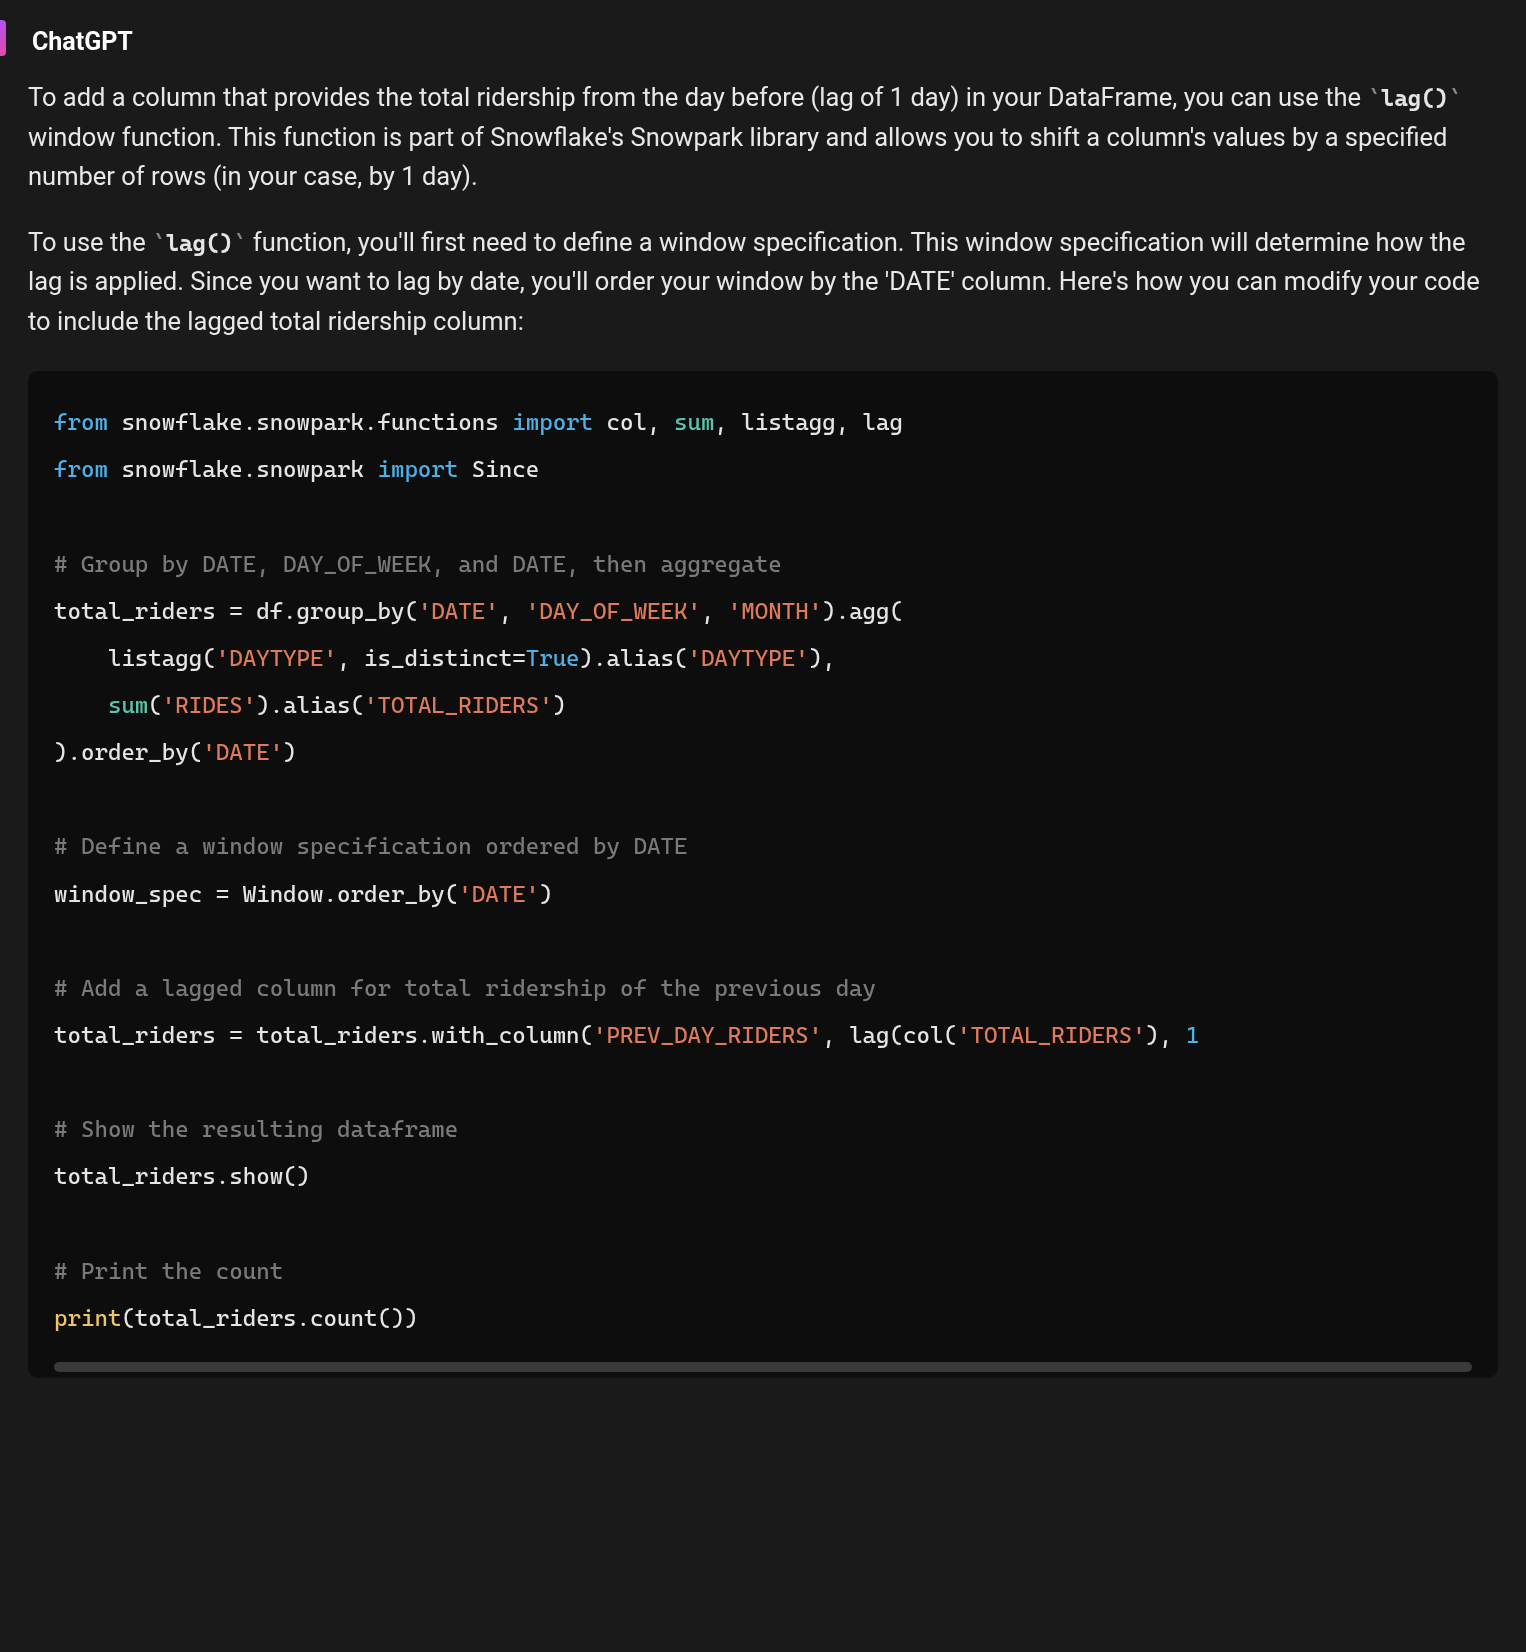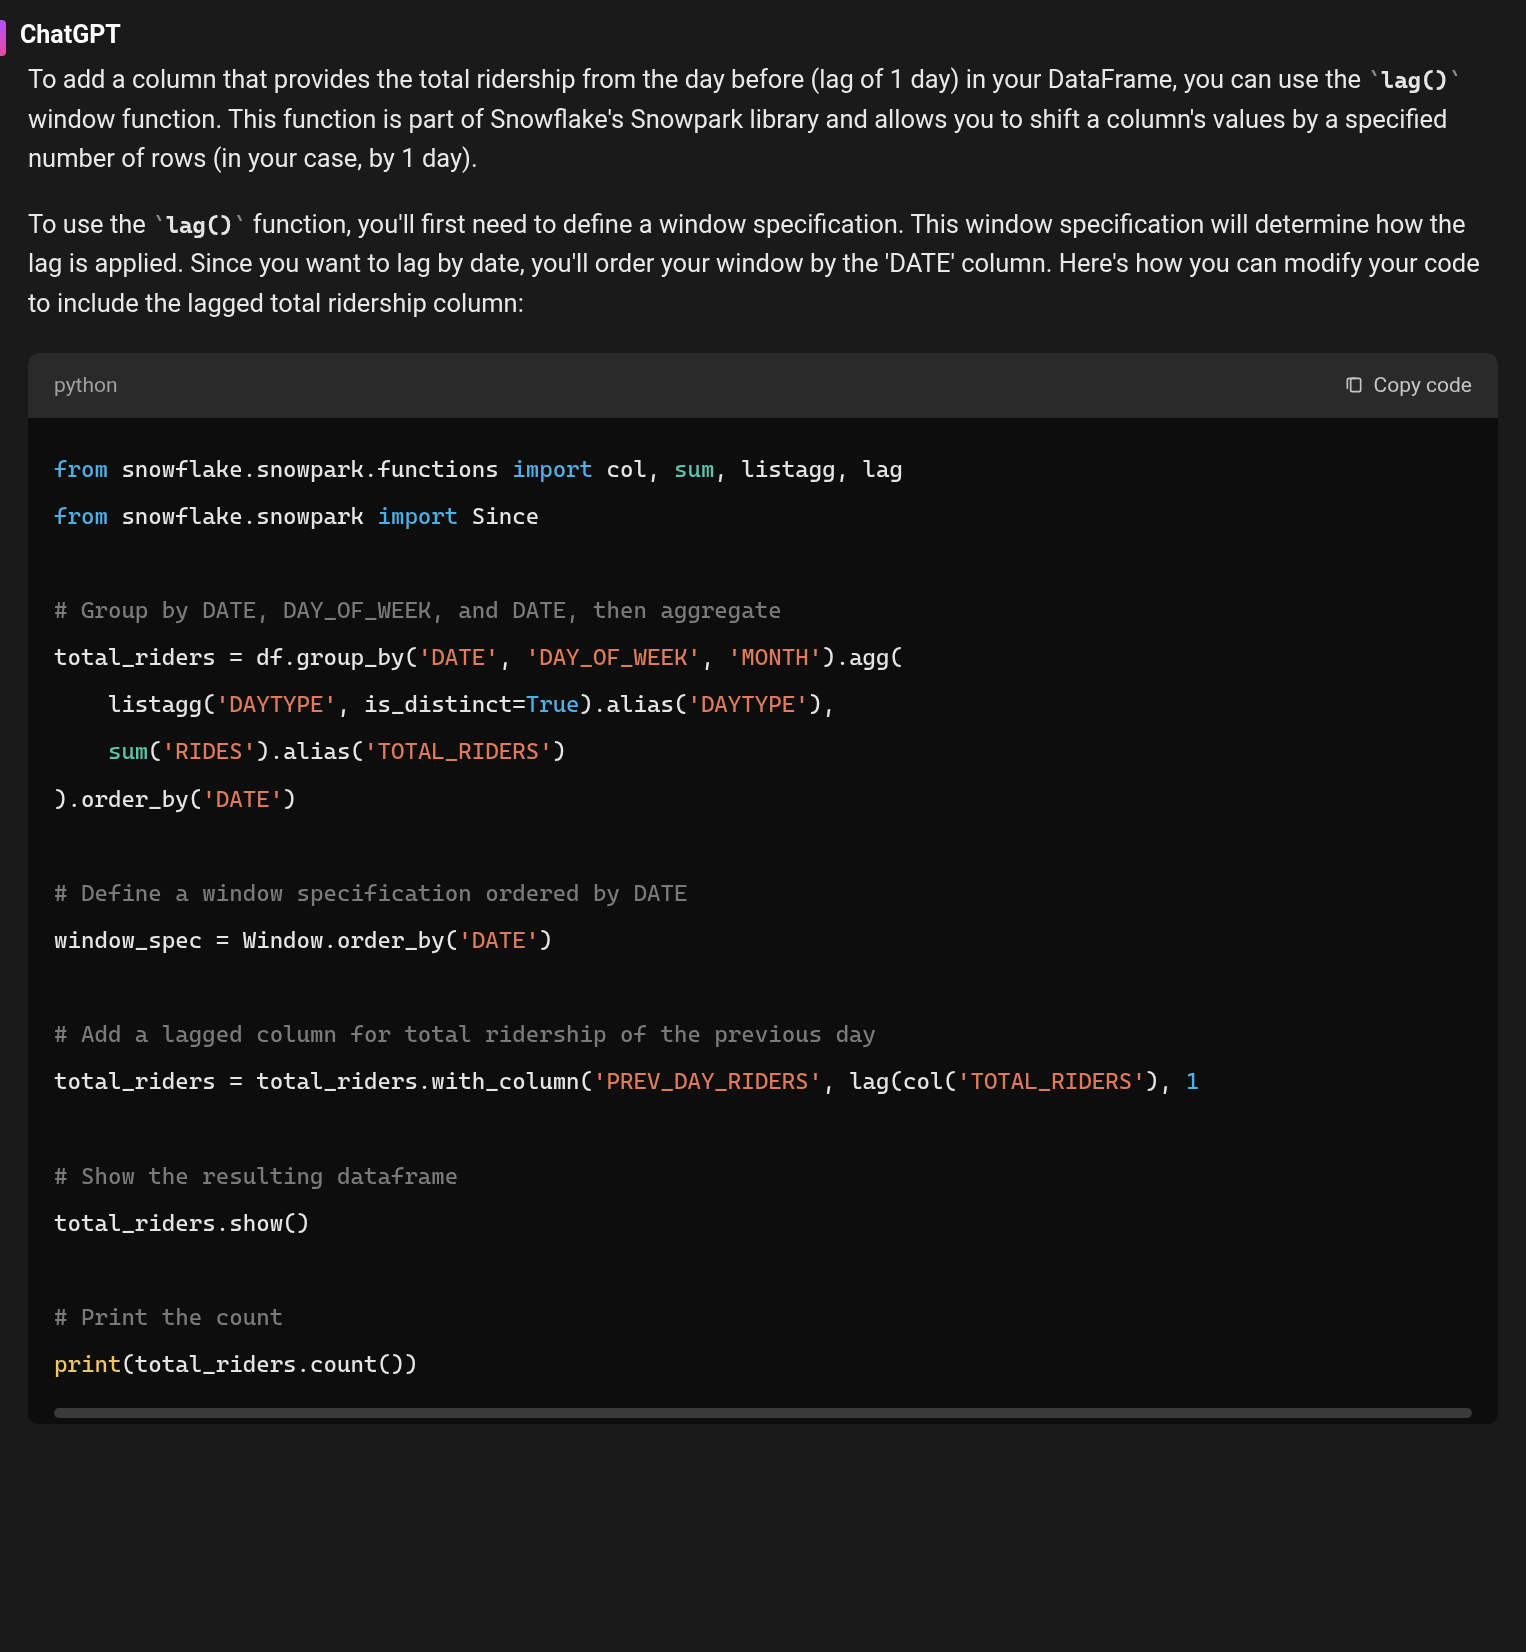--- a/index.html
+++ b/index.html
@@ -12,23 +12,23 @@
       background-color: #1a1a1a;
       color: #e5e5e5;
       font-family: -apple-system, BlinkMacSystemFont, "Segoe UI", Roboto, Helvetica, Arial, sans-serif;
       padding: 20px 28px;
       min-height: 1652px;
       width: 1526px;
     }
     
     .header {
       display: flex;
-      align-items: flex-start;
-      gap: 14px;
-      margin-bottom: 4px;
+      align-items: flex-end;
+      gap: 26px;
+      margin-bottom: 22px;
     }
     
     .avatar-edge {
       width: 6px;
       height: 36px;
       background: linear-gradient(135deg, #a855f7, #ec4899);
       border-radius: 0 4px 4px 0;
       margin-left: -28px;
     }
     
@@ -137,30 +137,20 @@
 
 <div class="message-body">
   <p>
     <span>To add a column that provides the total ridership from the day before (lag of 1 day) in your DataFrame, you can use the </span><span class="inline-code">lag()</span><span> window function. This function is part of Snowflake's Snowpark library and allows you to shift a column's values by a specified number of rows (in your case, by 1 day).</span>
   </p>
   <p>
     <span>To use the </span><span class="inline-code">lag()</span><span> function, you'll first need to define a window specification. This window specification will determine how the lag is applied. Since you want to lag by date, you'll order your window by the 'DATE' column. Here's how you can modify your code to include the lagged total ridership column:</span>
   </p>
 
   <div class="code-block">
-    <div class="code-header">
-      <span class="code-lang">python</span>
-      <button class="copy-button">
-        <svg class="copy-icon" viewBox="0 0 24 24" fill="none" stroke="#c5c5c5" stroke-width="2" stroke-linecap="round" stroke-linejoin="round">
-          <rect x="8" y="4" width="12" height="16" rx="2"></rect>
-          <path d="M4 16V6a2 2 0 0 1 2-2h8"></path>
-        </svg>
-        <span>Copy code</span>
-      </button>
-    </div>
     <div class="code-content"><span class="tok-keyword">from</span><span class="tok-default"> snowflake.snowpark.functions </span><span class="tok-keyword">import</span><span class="tok-default"> col, </span><span class="tok-builtin">sum</span><span class="tok-default">, listagg, lag</span>
 <span class="tok-keyword">from</span><span class="tok-default"> snowflake.snowpark </span><span class="tok-keyword">import</span><span class="tok-default"> Since</span>
 
 <span class="tok-comment"># Group by DATE, DAY_OF_WEEK, and DATE, then aggregate</span>
 <span class="tok-default">total_riders = df.group_by(</span><span class="tok-string">'DATE'</span><span class="tok-default">, </span><span class="tok-string">'DAY_OF_WEEK'</span><span class="tok-default">, </span><span class="tok-string">'MONTH'</span><span class="tok-default">).agg(</span>
 <span class="tok-default">    listagg(</span><span class="tok-string">'DAYTYPE'</span><span class="tok-default">, is_distinct=</span><span class="tok-bool">True</span><span class="tok-default">).alias(</span><span class="tok-string">'DAYTYPE'</span><span class="tok-default">),</span>
 <span class="tok-default">    </span><span class="tok-builtin">sum</span><span class="tok-default">(</span><span class="tok-string">'RIDES'</span><span class="tok-default">).alias(</span><span class="tok-string">'TOTAL_RIDERS'</span><span class="tok-default">)</span>
 <span class="tok-default">).order_by(</span><span class="tok-string">'DATE'</span><span class="tok-default">)</span>
 
 <span class="tok-comment"># Define a window specification ordered by DATE</span>

